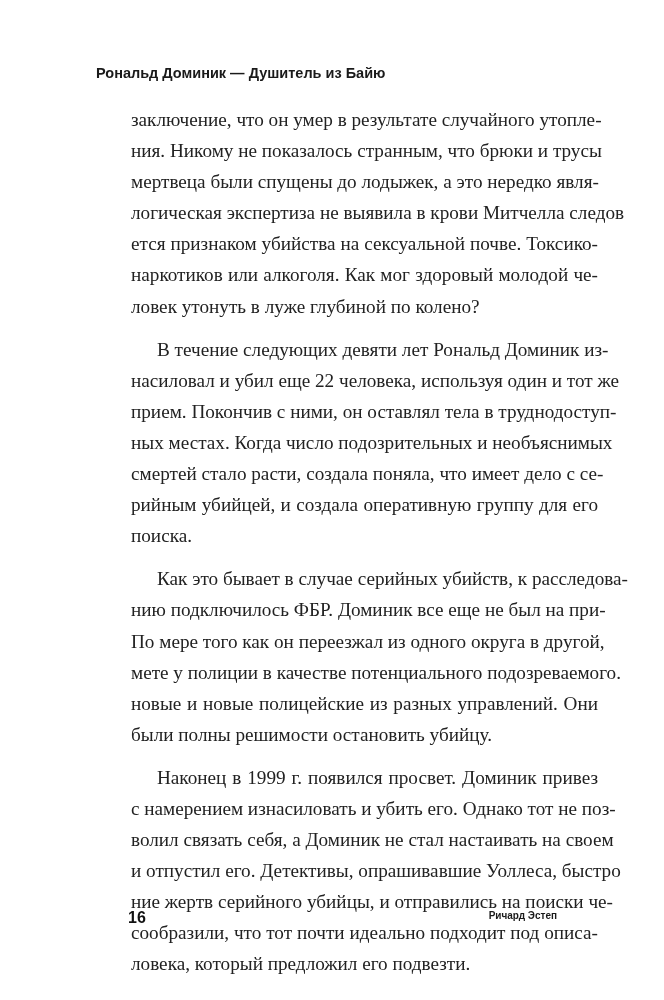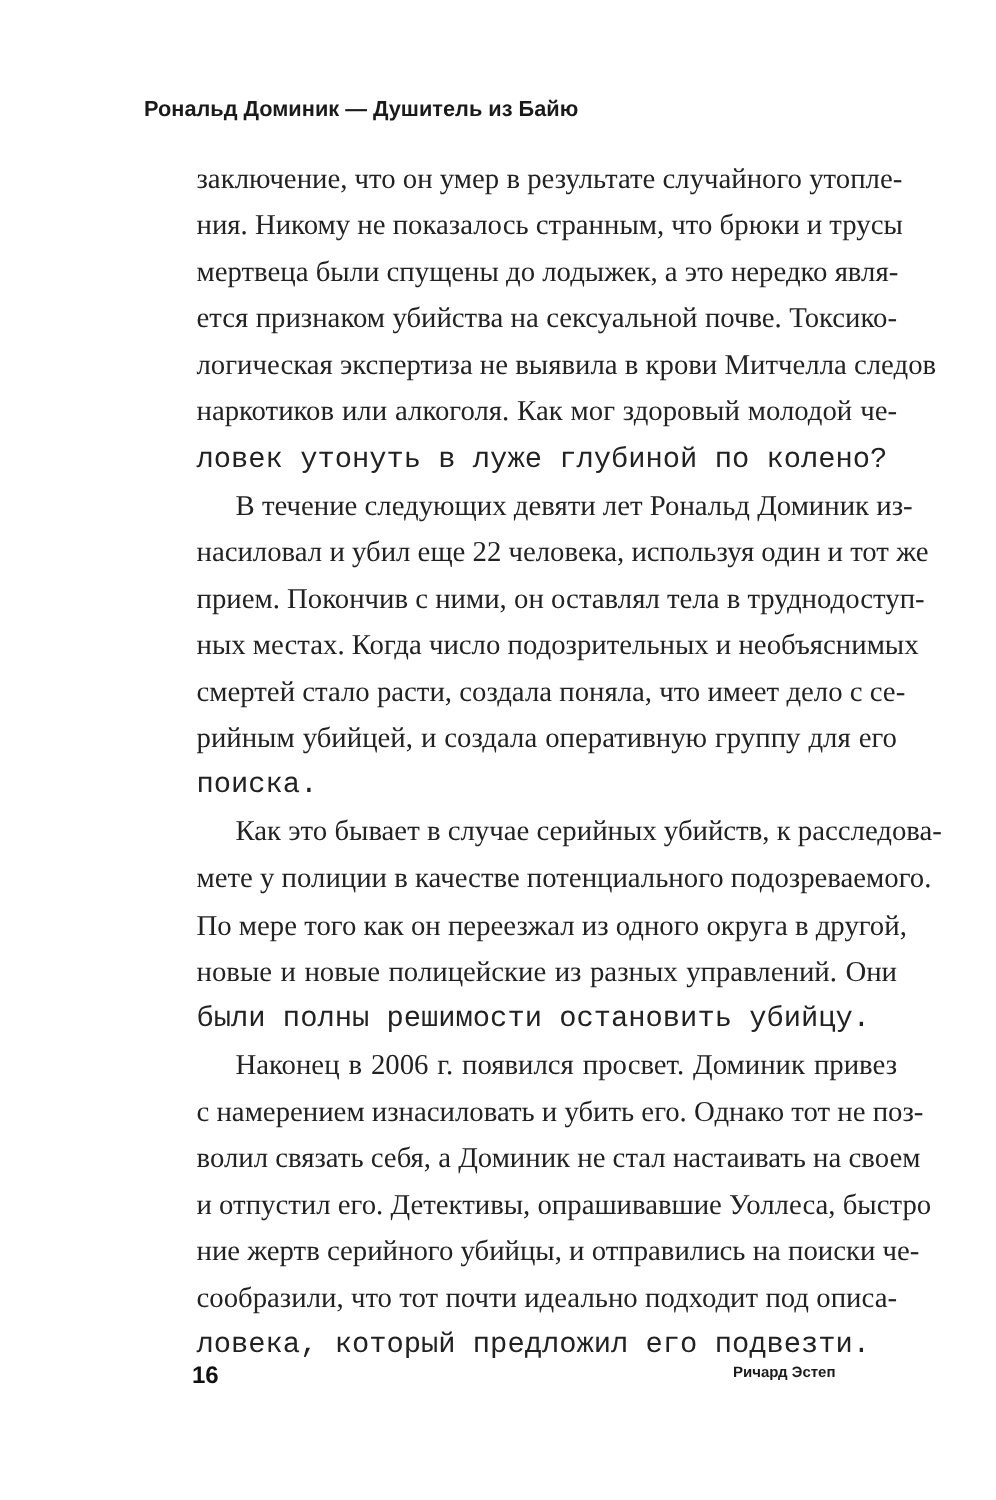--- a/index.html
+++ b/index.html
@@ -37,24 +37,24 @@
   }
   .line {
     display: block;
     white-space: nowrap;
     text-align: justify;
     text-align-last: justify;
     height: 31.1px;
   }
   .line.last {
     text-align-last: left;
-    font-family: Liberation Mono, monospace;
   }
   .line.indent {
     padding-left: 26px;
+    margin-top: 12px;
   }
   .footer-page {
     position: absolute;
     left: 96px;
     top: 909px;
     font-family: "Liberation Sans", "DejaVu Sans", sans-serif;
     font-weight: bold;
     font-size: 16px;
     color: #111;
     margin-left: 32px;
@@ -71,37 +71,38 @@
 </style>
 </head>
 <body>
 
 <div class="running-head">Рональд Доминик — Душитель из Байю</div>
 
 <div class="body-text" id="body-text">
     <span class="line">заключение, что он умер в результате случайного утопле-</span>
     <span class="line">ния. Никому не показалось странным, что брюки и трусы</span>
     <span class="line">мертвеца были спущены до лодыжек, а это нередко явля-</span>
+    <span class="line">логическая экспертиза не выявила в крови Митчелла следов</span>
     <span class="line">ется признаком убийства на сексуальной почве. Токсико-</span>
-    <span class="line">логическая экспертиза не выявила в крови Митчелла следов</span>
     <span class="line">наркотиков или алкоголя. Как мог здоровый молодой че-</span>
     <span class="line last">ловек утонуть в луже глубиной по колено?</span>
     <span class="line indent">В течение следующих девяти лет Рональд Доминик из-</span>
     <span class="line">насиловал и убил еще 22 человека, используя один и тот же</span>
     <span class="line">прием. Покончив с ними, он оставлял тела в труднодоступ-</span>
     <span class="line">ных местах. Когда число подозрительных и необъяснимых</span>
     <span class="line">смертей стало расти, создала поняла, что имеет дело с се-</span>
     <span class="line">рийным убийцей, и создала оперативную группу для его</span>
     <span class="line last">поиска.</span>
     <span class="line indent">Как это бывает в случае серийных убийств, к расследова-</span>
+    <span class="line">нию подключилось ФБР. Доминик все еще не был на при-</span>
+    <span class="line">По мере того как он переезжал из одного округа в другой,</span>
     <span class="line">мете у полиции в качестве потенциального подозреваемого.</span>
-    <span class="line">По мере того как он переезжал из одного округа в другой,</span>
     <span class="line">новые и новые полицейские из разных управлений. Они</span>
     <span class="line last">были полны решимости остановить убийцу.</span>
-    <span class="line indent">Наконец в 2006 г. появился просвет. Доминик привез</span>
+    <span class="line indent">Наконец в 1999 г. появился просвет. Доминик привез</span>
     <span class="line">с намерением изнасиловать и убить его. Однако тот не поз-</span>
     <span class="line">волил связать себя, а Доминик не стал настаивать на своем</span>
     <span class="line">и отпустил его. Детективы, опрашивавшие Уоллеса, быстро</span>
     <span class="line">ние жертв серийного убийцы, и отправились на поиски че-</span>
     <span class="line">сообразили, что тот почти идеально подходит под описа-</span>
     <span class="line last">ловека, который предложил его подвезти.</span>
   </div>
 
 <div class="footer-page">16</div>
 <div class="footer-author">Ричард Эстеп</div>

